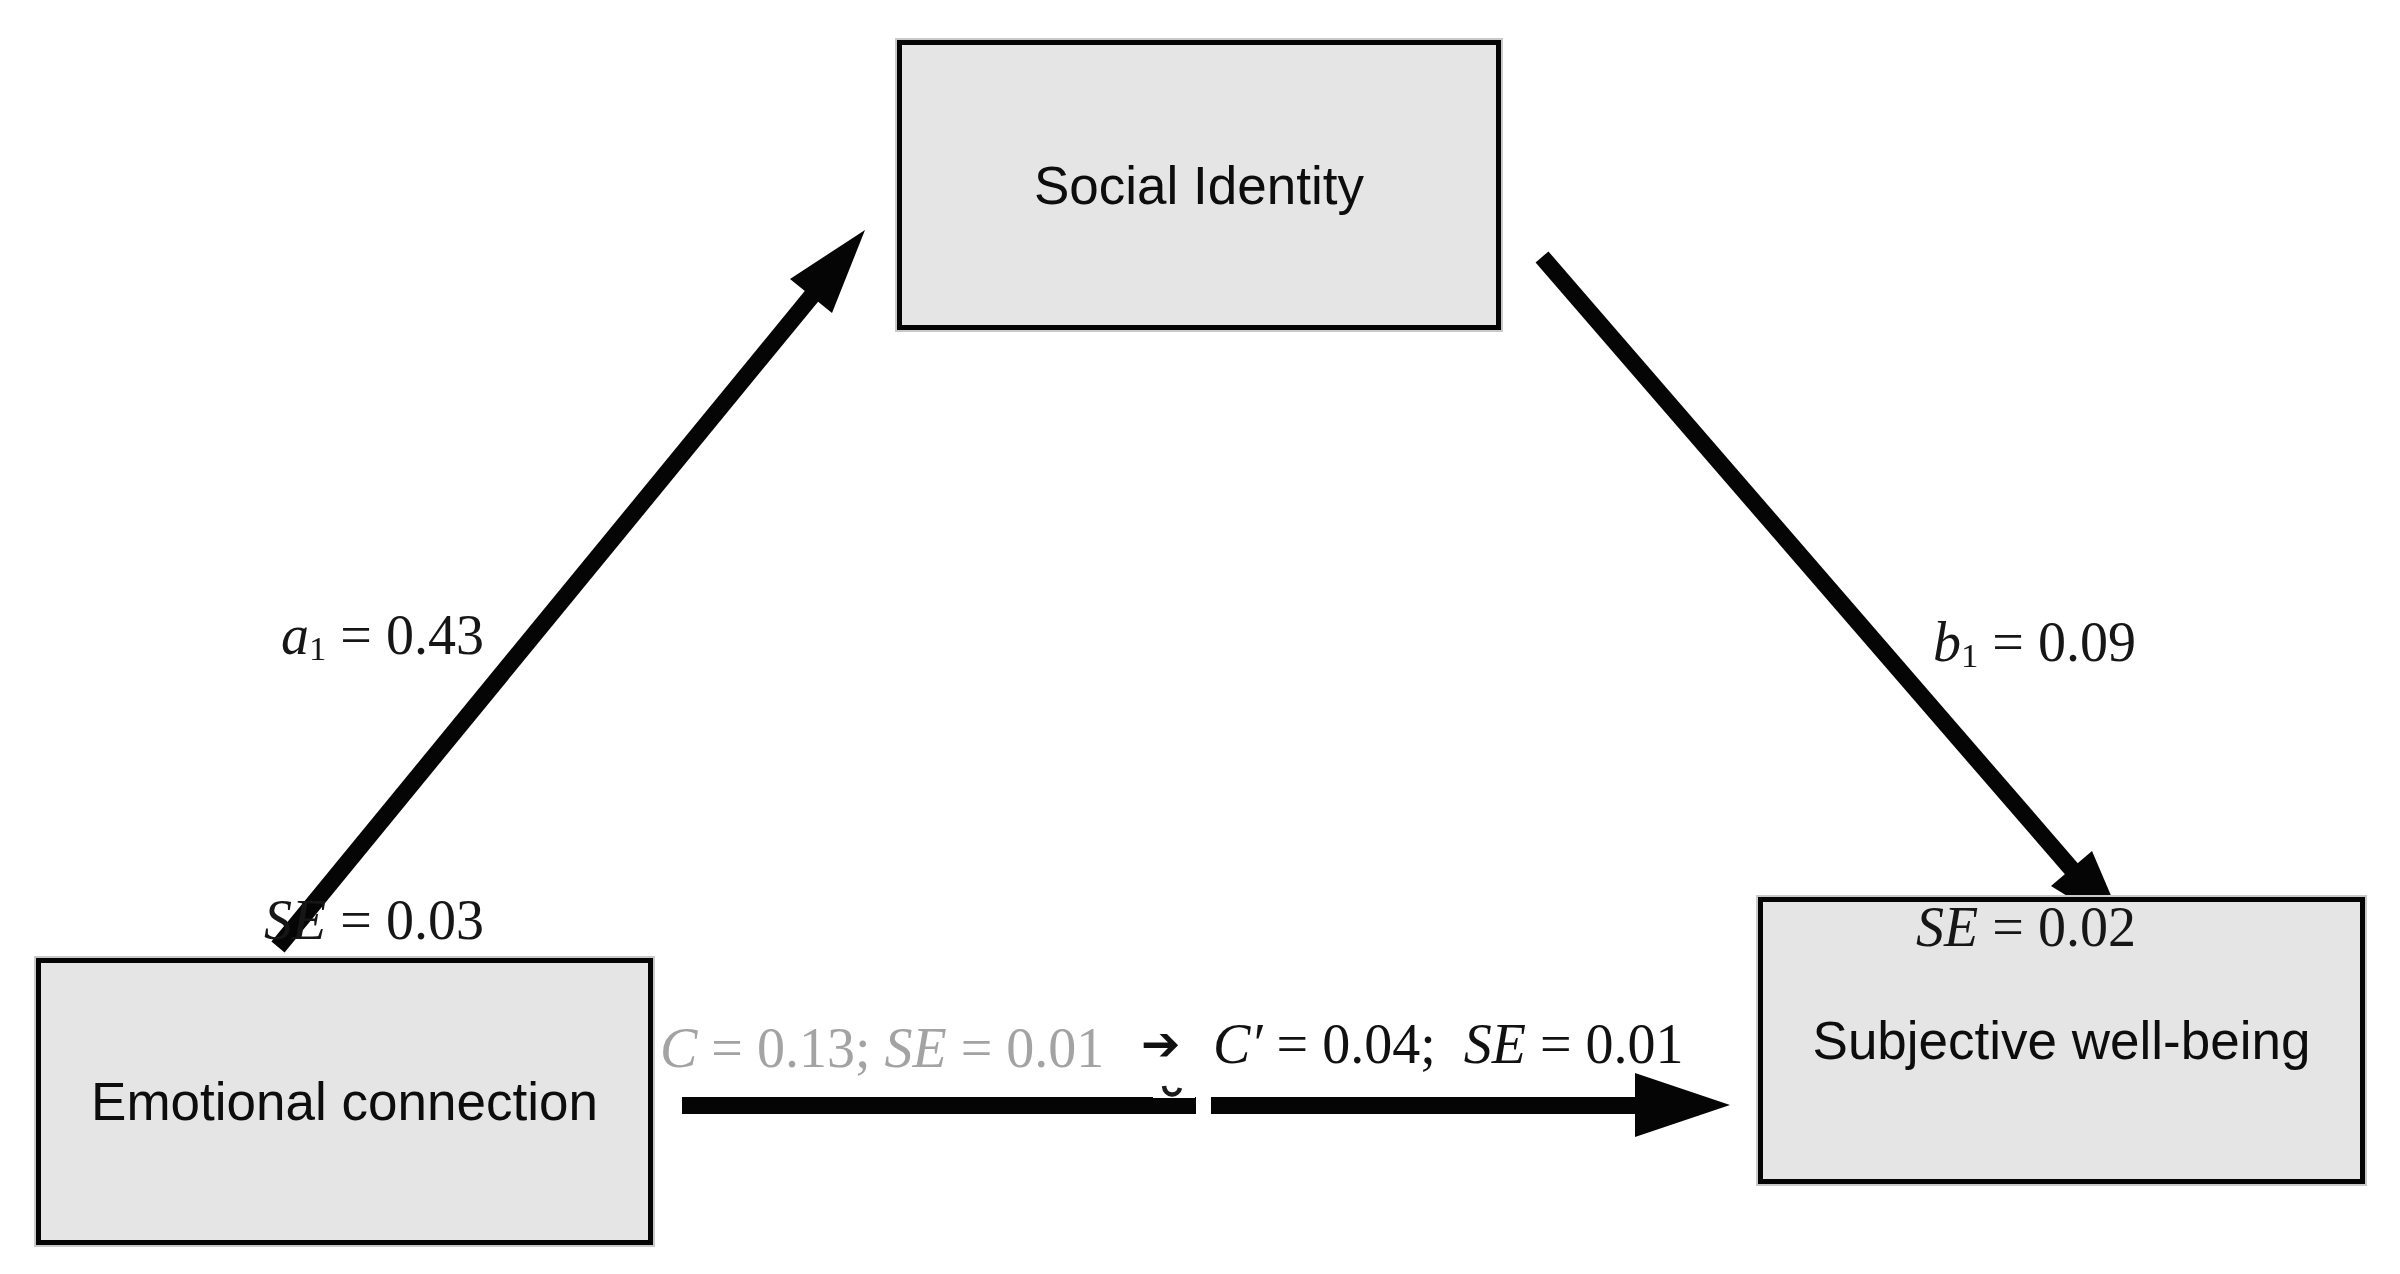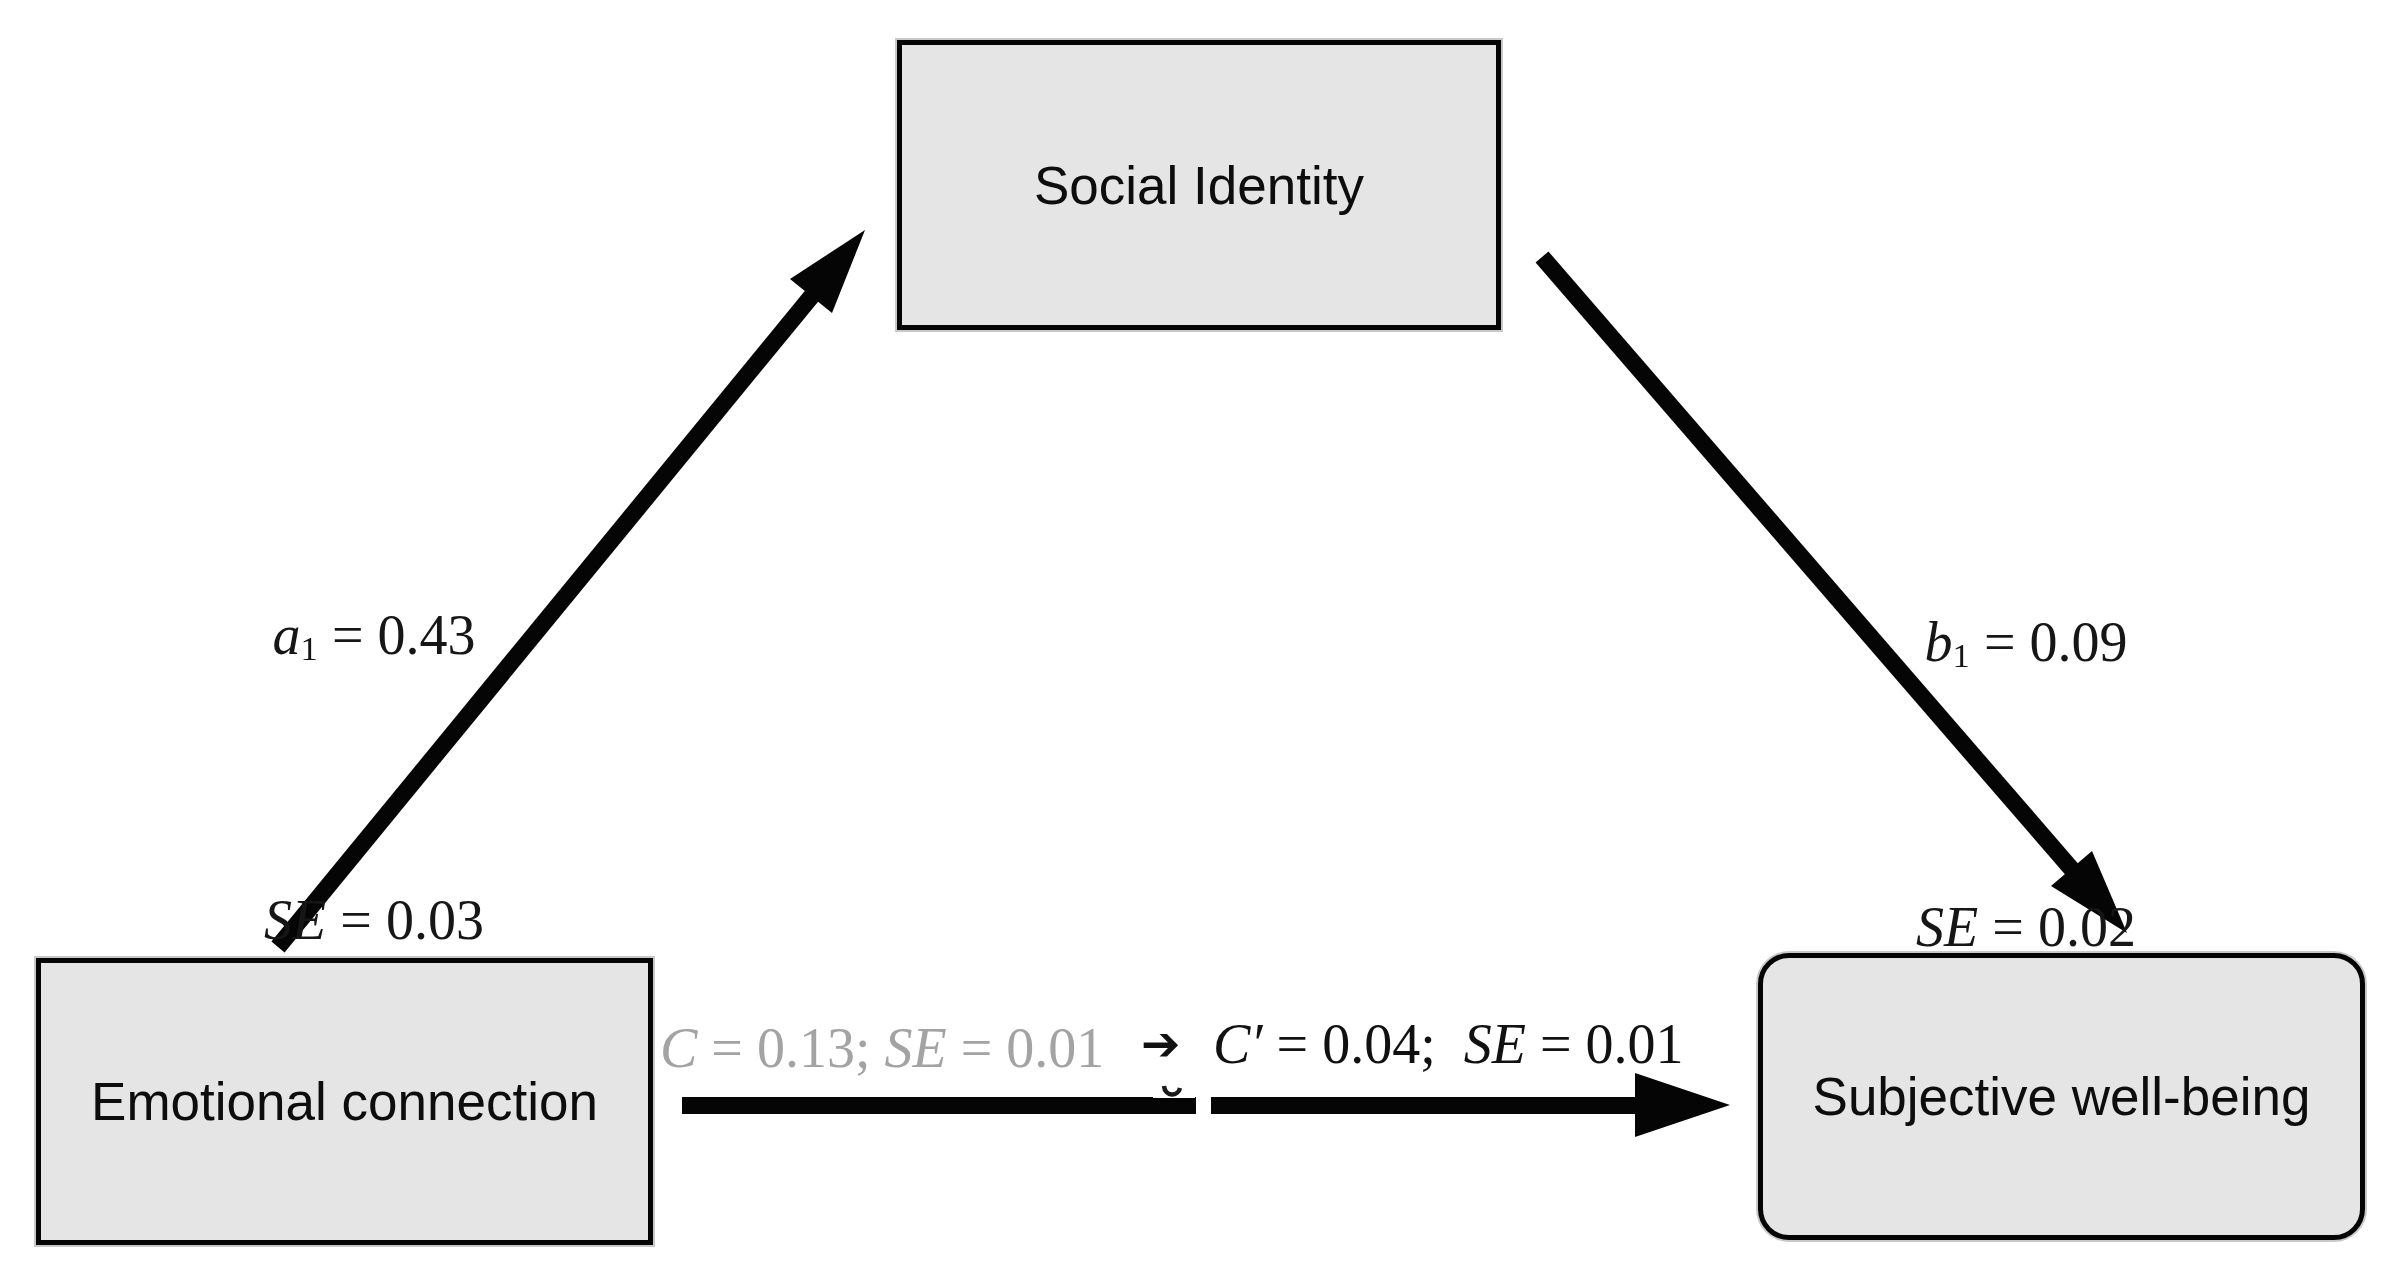--- a/index.html
+++ b/index.html
@@ -33,39 +33,39 @@
   }
   .node-label {
     font-family: "Liberation Sans", sans-serif;
     font-size: 53px;
     color: #0d0d0d;
     white-space: nowrap;
     letter-spacing: 0px;
   }
   .node-mediator  { left: 897px;  top: 40px;  width: 604px; height: 290px; }
   .node-predictor { left: 36px;   top: 958px; width: 617px; height: 287px; }
-  .node-outcome   { left: 1758px; top: 953px; width: 607px; height: 287px; border-radius: 31px; }
+  .node-outcome   { left: 1758px; top: 897px; width: 607px; height: 287px; }
 
   .math {
     font-family: "Liberation Serif", serif;
     color: #161616;
     font-size: 56px;
     white-space: pre;
   }
   .math .it  { font-style: italic; }
   .math .up  { font-style: normal; }
   .math sub {
     font-size: 0.62em;
     font-style: normal;
     vertical-align: -0.18em;
     line-height: 0;
   }
   .coef-label {
     position: absolute;
-    text-align: center;
+    text-align: right;
     line-height: 95px;
     transform: translateX(-50%);
   }
   .coef-a { left: 374px;  top: 398px; }
   .coef-b { left: 2026px; top: 405px; font-family: Liberation Serif, serif; }
 
   .c-total {
     position: absolute;
     left: 660px; top: 1016px;
     color: #a3a3a3;

